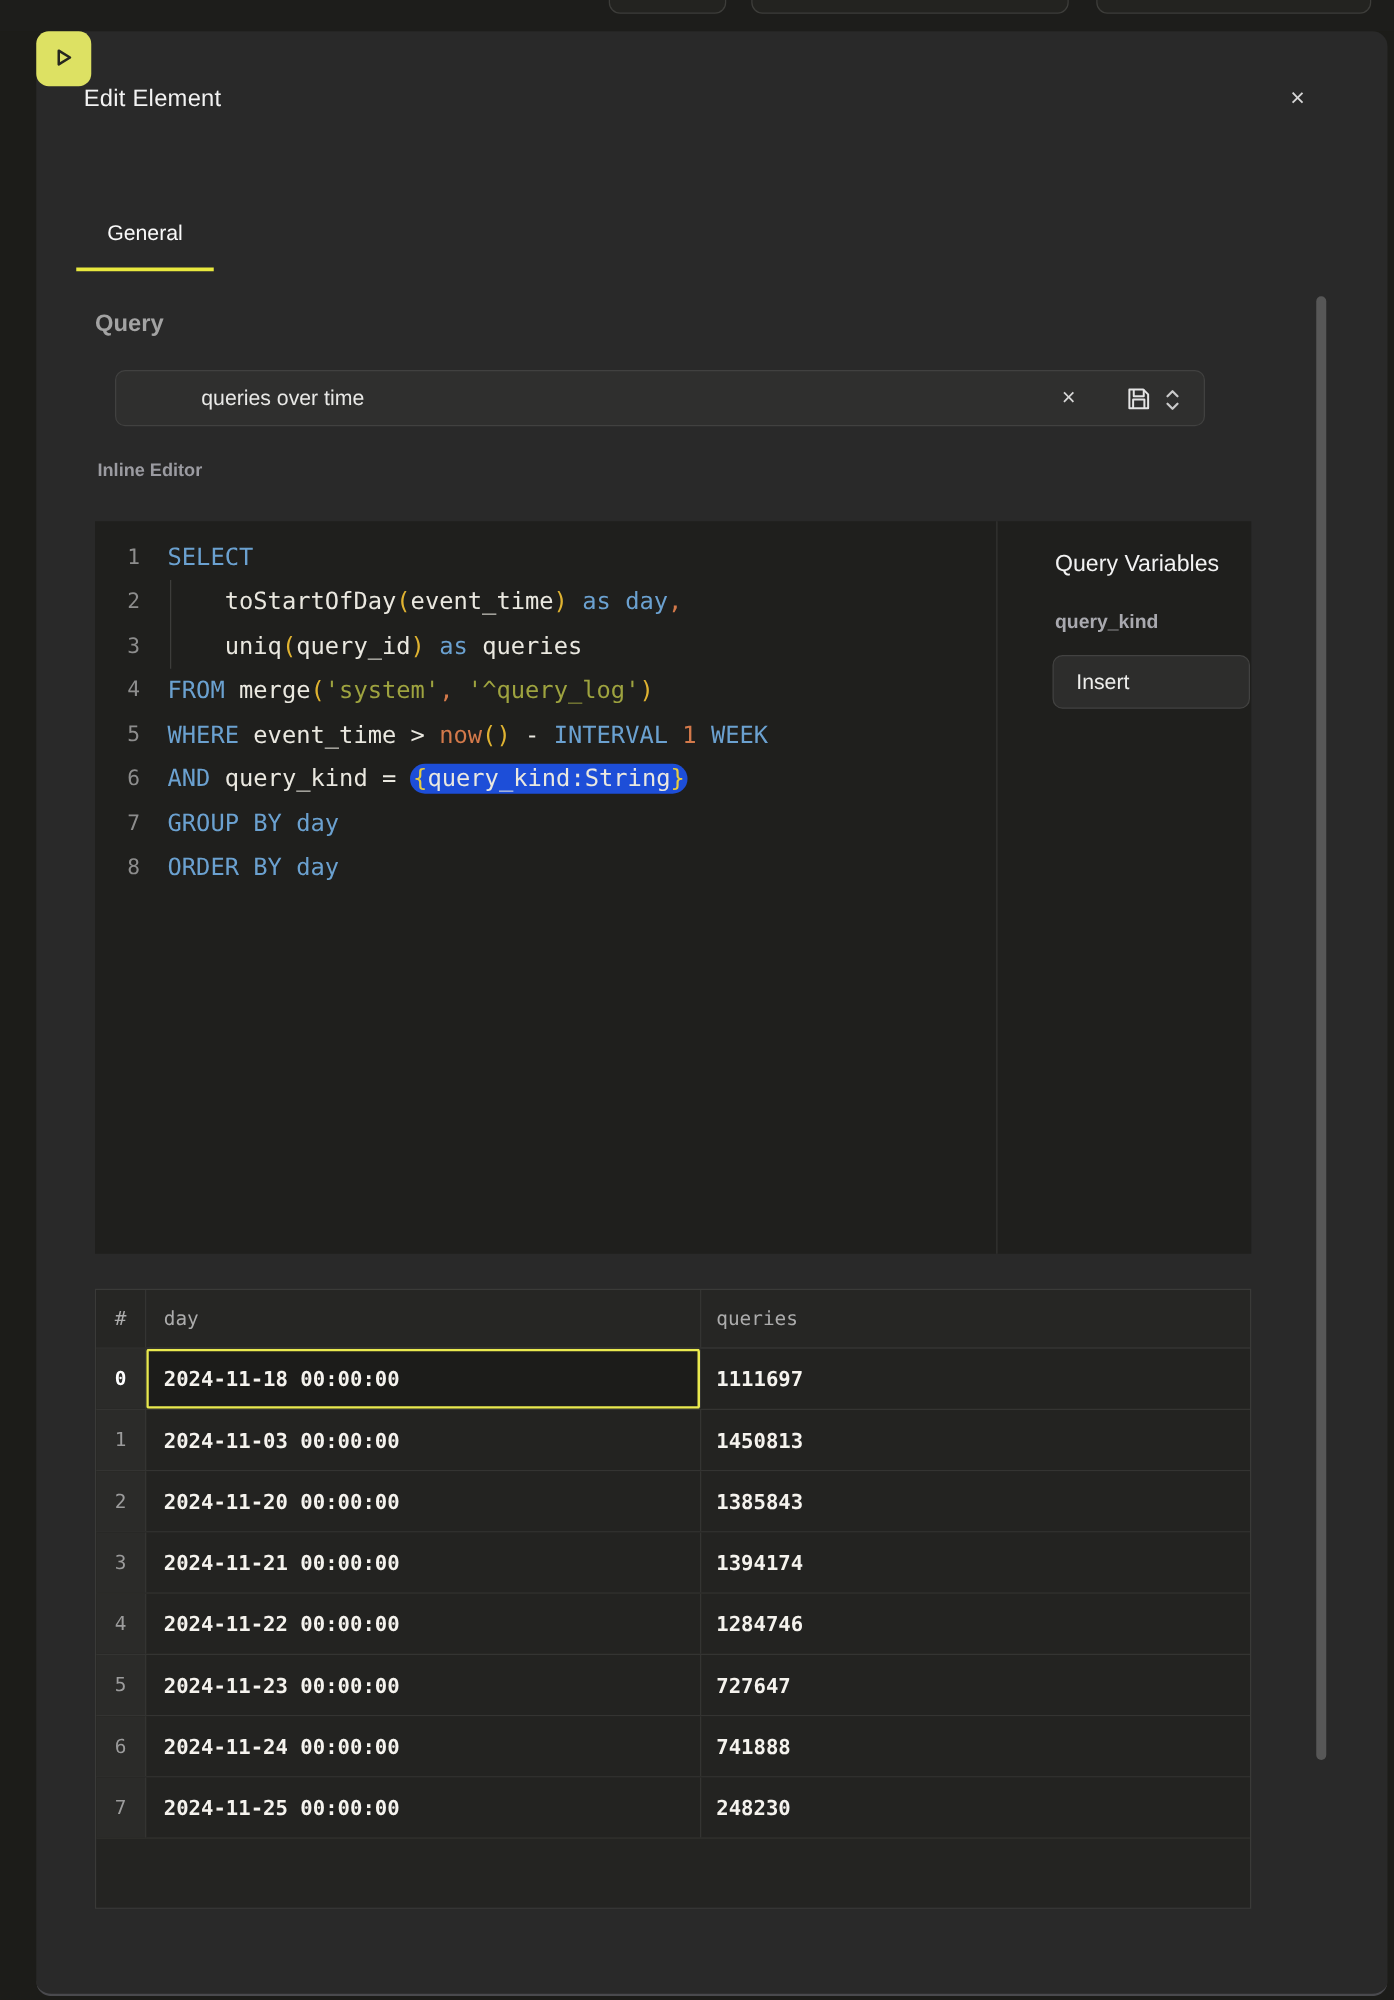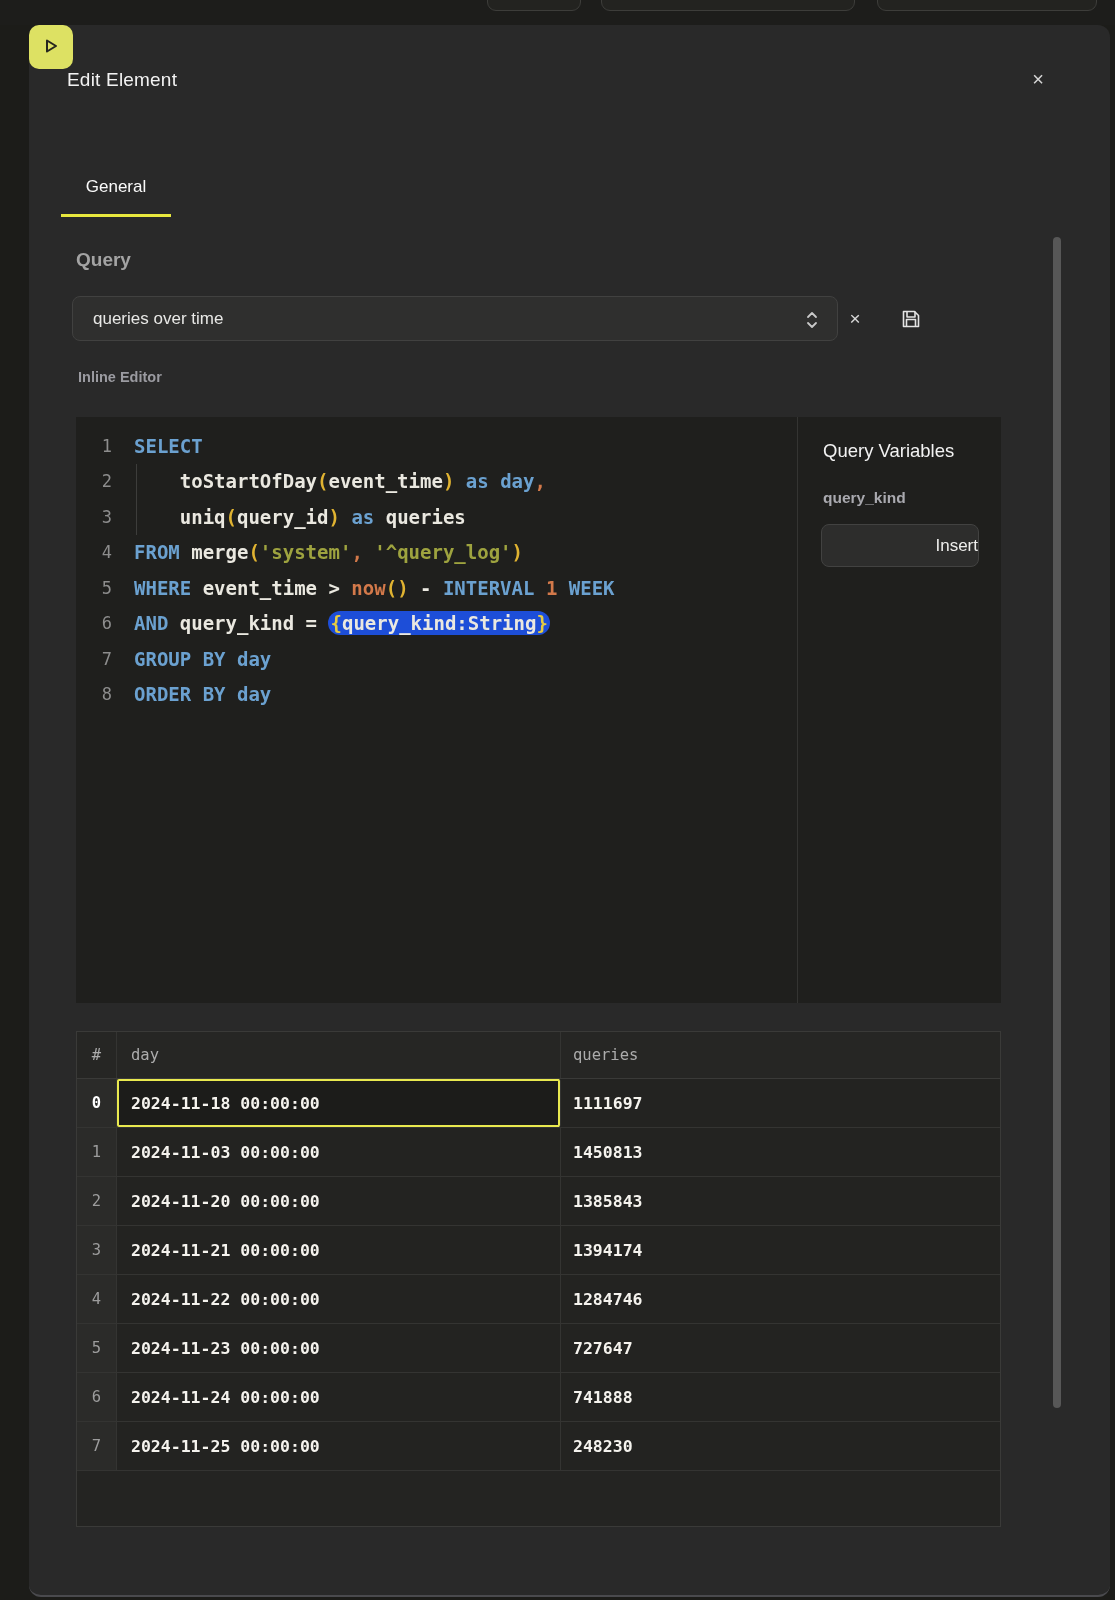--- a/index.html
+++ b/index.html
@@ -23,65 +23,65 @@
                cursor:pointer; background:none; border:none; font-family:inherit; }
 
   .tab { position:absolute; left:32px; top:152px; width:110px; text-align:center;
          color:#fafafa; font-size:17px; padding-bottom:17px;
          border-bottom:3px solid var(--accent-tab); cursor:pointer; }
 
   .query-heading { position:absolute; left:47px; top:224px; font-size:19px;
                    font-weight:700; color:#a3a3a3; }
 
   
-  .query-select { position:absolute; left:43px; top:271px; width:766px; height:45px;
+  .query-select { position:absolute; left:63px; top:271px; width:872px; height:45px;
                   background:#2f2f2e; border:1px solid #414140; border-radius:8px;
-                  display:flex; align-items:center; cursor:pointer; }
+                  display:flex; align-items:center; cursor:pointer;padding-left:48px; }
   .query-select .val { padding-left:20px; font-size:17px; color:#e8e8e6; }
   .query-select .updown { position:absolute; right:16px; top:12px; }
   .icon-btn { position:absolute; background:none; border:none; cursor:pointer; }
   .clear-btn { left:812px; top:271px; width:28px; height:45px; color:#d8d8d8;
                font-size:19px; line-height:45px; text-align:center; font-family:inherit; }
   .save-btn { left:870px; top:282px; width:24px; height:24px; }
   .run-btn { left:928px; top:272px; width:44px; height:44px; background:var(--accent-run);
              border:none; border-radius:10px; cursor:pointer;
              display:flex; align-items:center; justify-content:center; }
 
   .inline-label { position:absolute; left:49px; top:344px; font-size:14.5px;
                   font-weight:600; color:#9b9ba1; }
 
   
   .editor { position:absolute; left:47px; top:392px; width:925px; height:586px;
             background:#1f1f1d; display:flex; }
   .gutter { width:40px; padding-top:12px; text-align:right;
             font-family:"DejaVu Sans Mono", monospace; font-size:17px; color:#8d8d8d; }
   .gutter .ln-num { height:35.45px; line-height:35.45px; padding-right:4px; }
   .code { flex:1; padding:12px 0 0 18px; font-family:"DejaVu Sans Mono", monospace;
-          font-size:19px; font-weight:700; color:var(--code-white);
+          font-size:19px; font-weight:400; color:var(--code-white);
           white-space:pre; overflow:hidden; }
   .code-line { position:relative; height:35.45px; line-height:35.45px; }
   .guide { position:absolute; left:2px; top:0; bottom:0; border-left:1px solid #3d3d3b; }
   .tk-kw  { color:var(--kw); }
   .tk-id  { color:var(--code-white); }
   .tk-par { color:var(--paren); }
   .tk-str { color:var(--str); }
   .tk-num { color:var(--orange); }
   .tk-brc { color:#e7cc41; }
   .pill { background:#1d4ed8; border-radius:12px; padding:1px 2px; }
 
   .vars-divider { position:absolute; left:768px; top:392px; width:1px; height:586px;
                   background:#343432; }
-  .vars-panel { position:absolute; left:769px; top:392px; width:203px; height:586px; }
+  .vars-panel { position:absolute; left:790px; top:392px; width:203px; height:586px; }
   .vars-heading { position:absolute; left:25px; top:23px; font-size:18.5px;
                   font-weight:500; color:#f2f2f2; }
   .var-name { position:absolute; left:25px; top:72px; font-size:15.5px;
               font-weight:600; color:#a9a9af; }
   .insert-btn { position:absolute; left:23px; top:107px; width:158px; height:43px;
                 background:#2d2d2c; border:1px solid #424241; border-radius:8px;
-                color:#eeeeec; font-size:17px; text-align:right; padding-left:18px;
+                color:#eeeeec; font-size:17px; text-align:left; padding-left:18px;
                 font-family:inherit; cursor:pointer; }
 
   
   .rtable { position:absolute; left:47px; top:1006px; width:925px;
             border:1px solid #3a3a38; font-family:"DejaVu Sans Mono", monospace; }
   .thead { display:flex; height:47px; background:#262624; border-bottom:1px solid #3a3a38; }
   .thead .cell { color:#acacac; font-size:15.5px; line-height:47px; font-weight:400; }
   .trow { display:flex; height:49px; background:#232321; border-bottom:1px solid #343432; }
   .cell { overflow:hidden; }
   .cidx { width:40px; text-align:center; background:#2b2b29; border-right:1px solid #343432;

